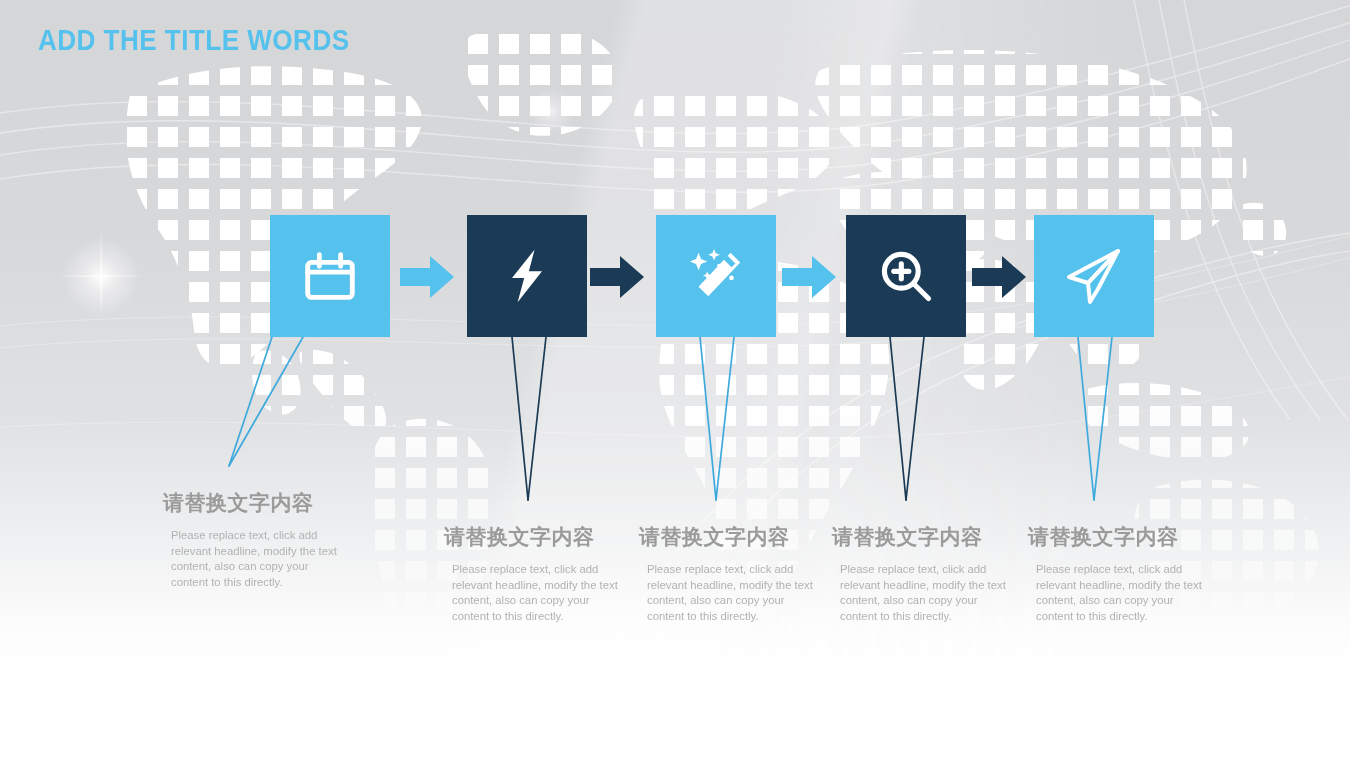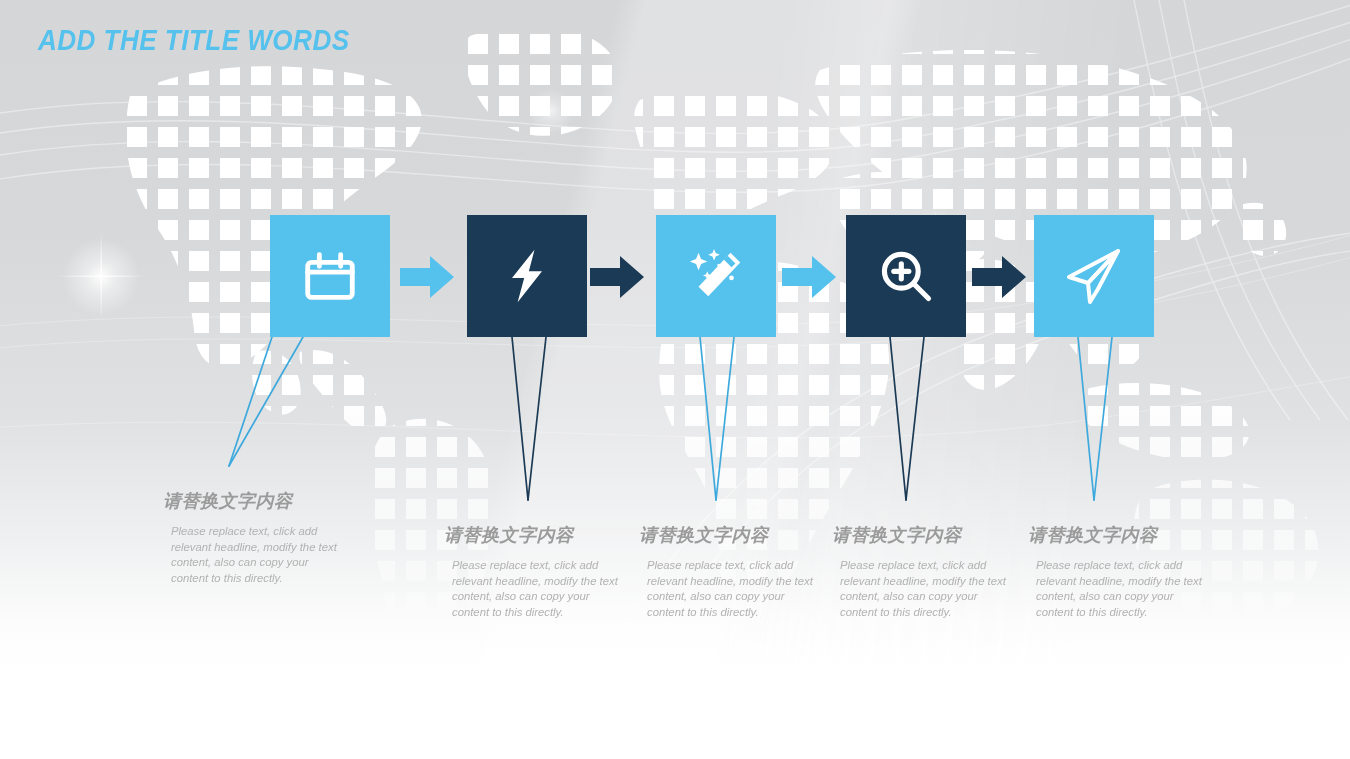--- a/index.html
+++ b/index.html
@@ -1,21 +1,21 @@
 <!DOCTYPE html>
 <html><head>
 <meta charset="utf-8">
 <style>
   html,body{margin:0;padding:0;}
   body{
     width:1350px;height:759px;overflow:hidden;
     font-family:"Liberation Sans","DejaVu Sans",sans-serif;
     background:#ffffff;
   }
-  #stage{position:relative;width:1350px;height:759px;overflow:hidden;background:#ffffff;font-style:italic;}
+  #stage{position:relative;width:1350px;height:759px;overflow:hidden;background:#ffffff;}
 
   
   .bg-base{
     position:absolute;left:0;top:0;width:1350px;height:759px;
     background:
       linear-gradient(180deg,
         rgba(213,214,216,1) 0%,
         rgba(215,216,218,1) 30%,
         rgba(224,225,227,1) 55%,
         rgba(240,241,242,1) 72%,
@@ -69,21 +69,21 @@
   .iconbox.dark{background:#1b3a55;}
   .iconbox svg{display:block;}
   .arrow{position:absolute;width:54px;height:50px;}
 
   
   .pointers{position:absolute;left:0;top:0;width:1350px;height:759px;}
 
   
   .txtblock{position:absolute;width:186px;}
   .txtblock .head{
-    font-size:18px;font-weight:bold;color:#9b9b9b;
+    font-size:21px;font-weight:bold;color:#9b9b9b;
     letter-spacing:.5px;margin:0 0 11px 0;white-space:nowrap;
     font-family:"DejaVu Sans","Liberation Sans",sans-serif;
   }
   .txtblock .body{
     font-size:11.3px;line-height:15.6px;color:#b2b2b2;margin:8px;
     font-family:"Liberation Sans","DejaVu Sans",sans-serif;
   }
 </style>
 </head>
 <body>

